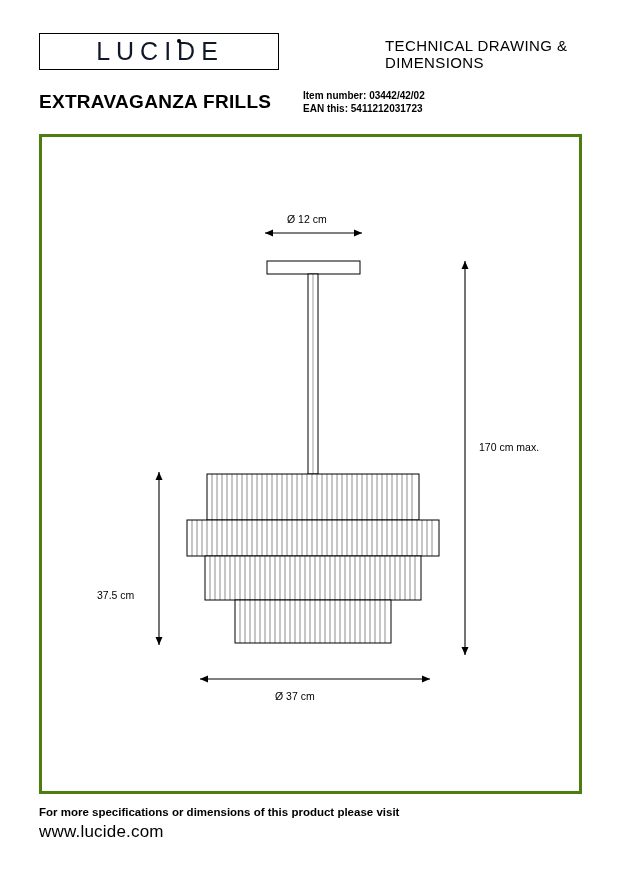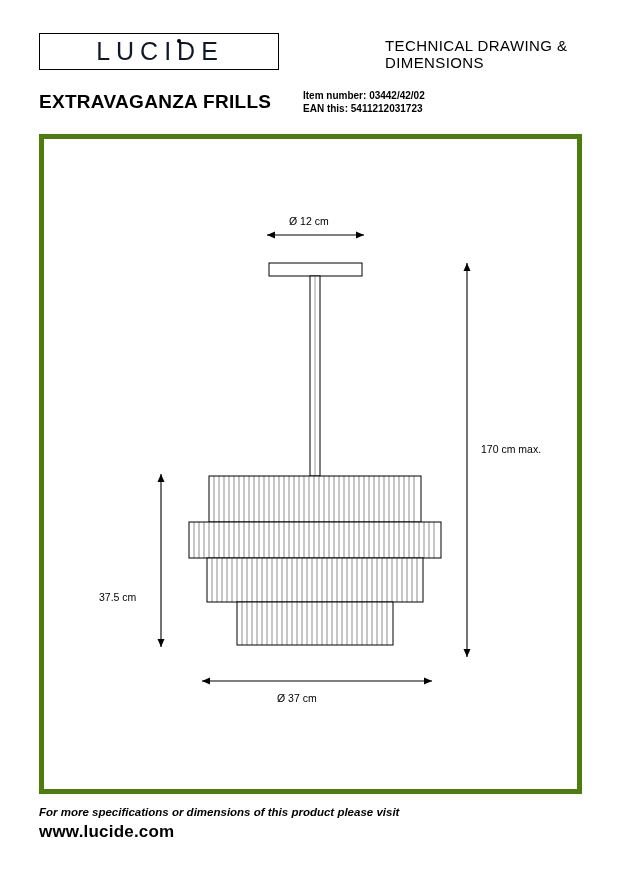--- a/index.html
+++ b/index.html
@@ -86,39 +86,38 @@
   }
   .item-meta .val { font-weight: bold; }
 
   
   .frame {
     position: absolute;
     left: 39px;
     top: 134px;
     width: 543px;
     height: 660px;
-    border: 5px solid #4d7c0f;
+    border: 3px solid #4d7c0f;
     background: #fff;
   }
 
   
   .footer-line1 {
     position: absolute;
     left: 39px;
     top: 806px;
     font-size: 11.5px;
     font-weight: bold;
-    font-style: italic;
   }
   .footer-line2 {
     position: absolute;
     left: 39px;
     top: 822px;
     font-size: 17px;
-    font-weight: bold;
+    font-weight: normal;
     letter-spacing: 0.2px;
   }
 
   
   .lbl {
     position: absolute;
     font-size: 10.5px;
     white-space: nowrap;
   }
   svg.draw {

